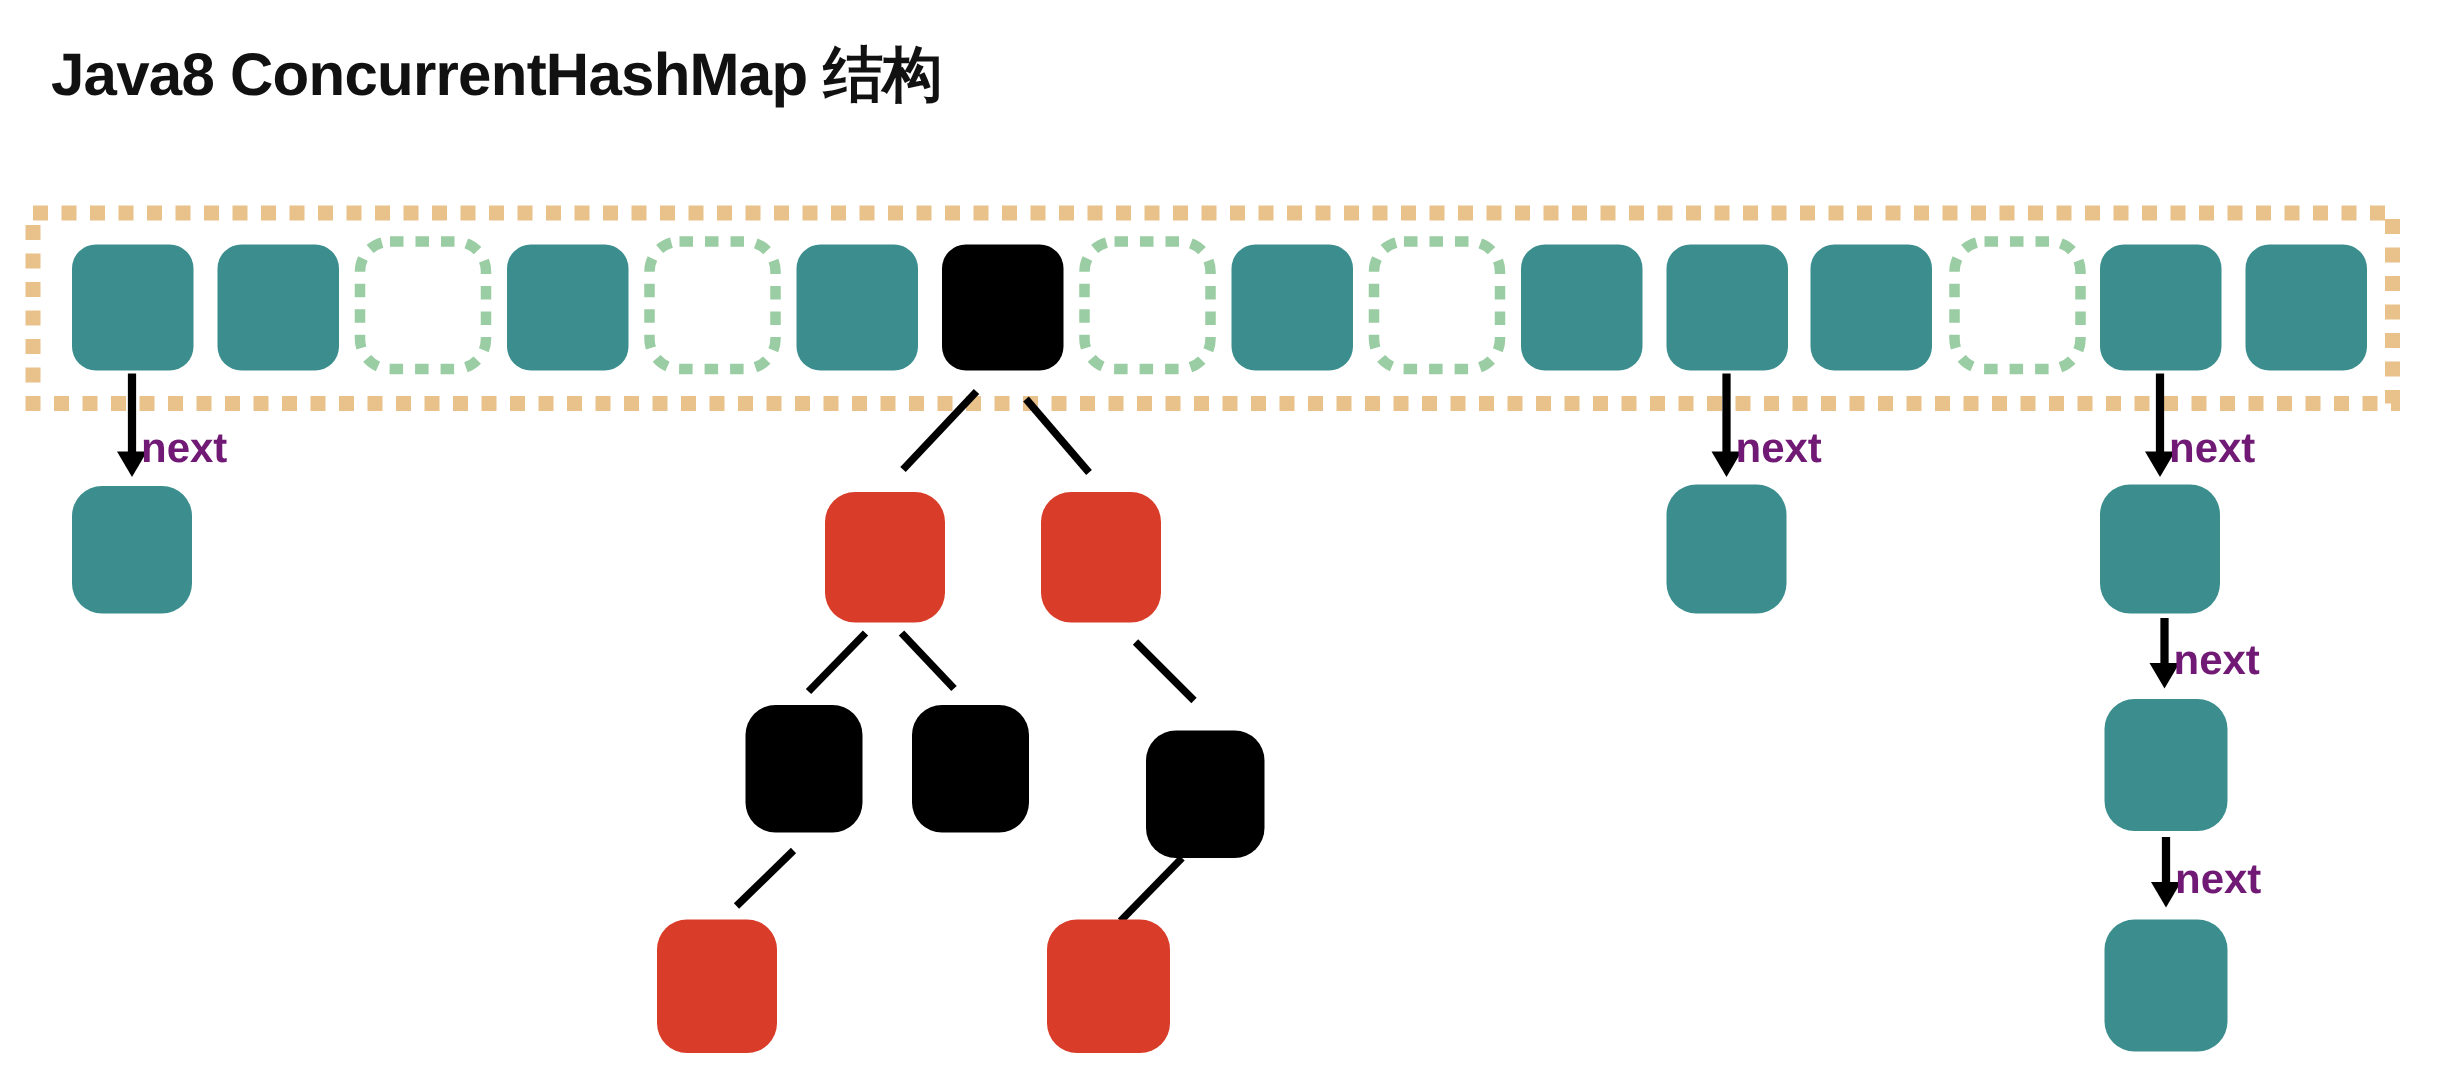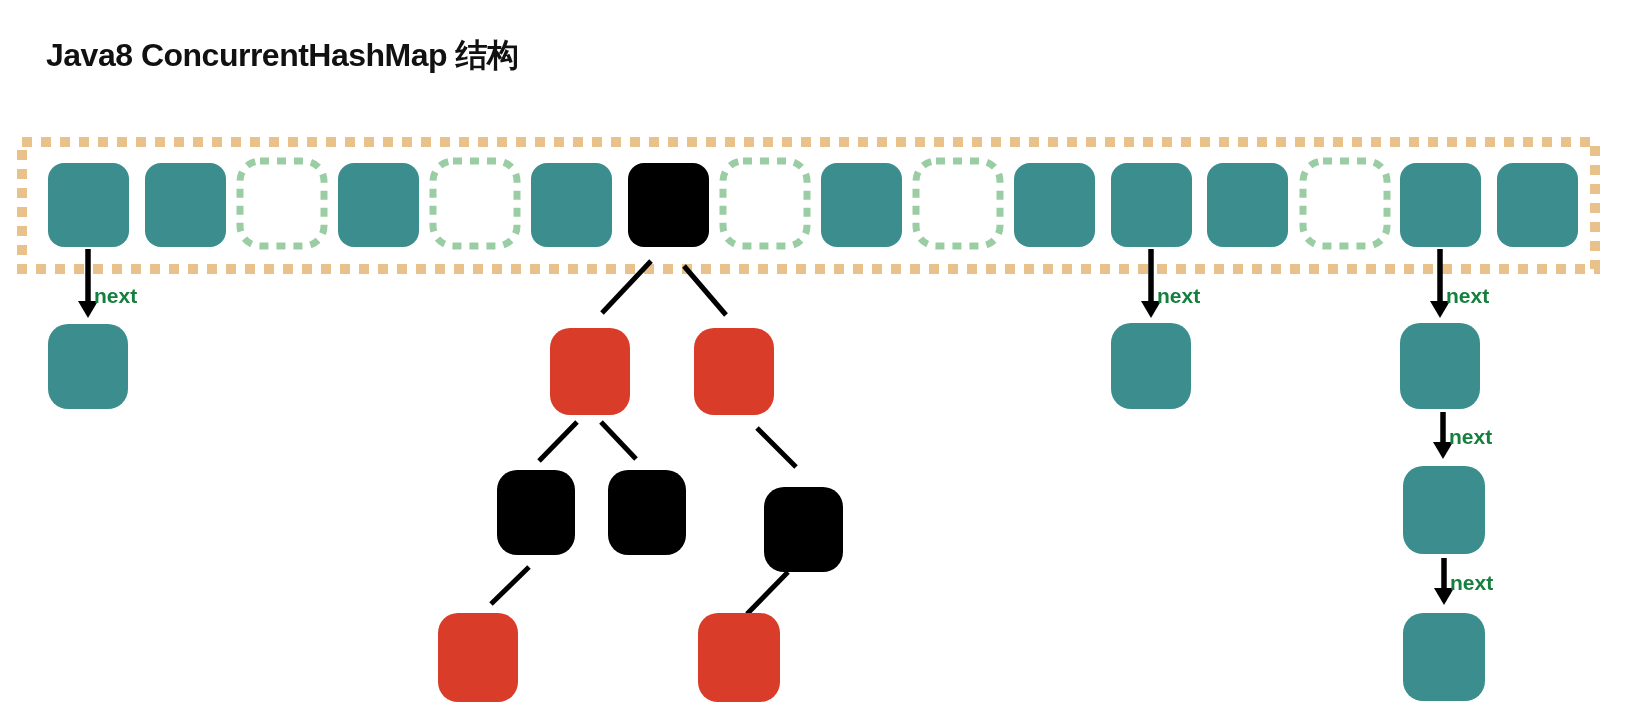--- a/index.html
+++ b/index.html
@@ -1,29 +1,29 @@
 <!DOCTYPE html>
 <html><head>
 <meta charset="utf-8">
 <style>
   html,body{margin:0;padding:0;background:#ffffff;}
   .canvas{
     position:relative;width:1636px;height:726px;overflow:hidden;background:#ffffff;
     font-family:"Liberation Sans","DejaVu Sans",sans-serif;
   }
   .title{
-    position:absolute;left:34px;top:22px;margin:12px;
-    font-size:32px;font-weight:bold;color:#111111;letter-spacing:-0.5px;
+    position:absolute;left:34px;top:22px;margin:0;
+    font-size:40px;font-weight:bold;color:#111111;letter-spacing:-0.5px;
   }
   #overlay{position:absolute;left:0;top:0;width:1636px;height:726px;}
   .cell,.node{position:absolute;box-sizing:border-box;}
   .cell{width:81px;height:84px;border-radius:16px;}
   .node{border-radius:20px;}
   .next-label{
-    position:absolute;font-size:21px;font-weight:bold;color:#15803d;line-height:1;
+    position:absolute;font-size:28px;font-weight:bold;color:#701a75;line-height:1;
     white-space:nowrap;
   }
 </style>
 </head>
 <body>
 
 <div class="canvas">
   <h1 class="title">Java8 ConcurrentHashMap 结构</h1>
   <svg id="overlay" viewBox="0 0 1636 726" xmlns="http://www.w3.org/2000/svg">
       <rect x="22" y="142" width="1573" height="127" fill="none" stroke="#e9c28b" stroke-width="10" stroke-dasharray="10 9"></rect>

